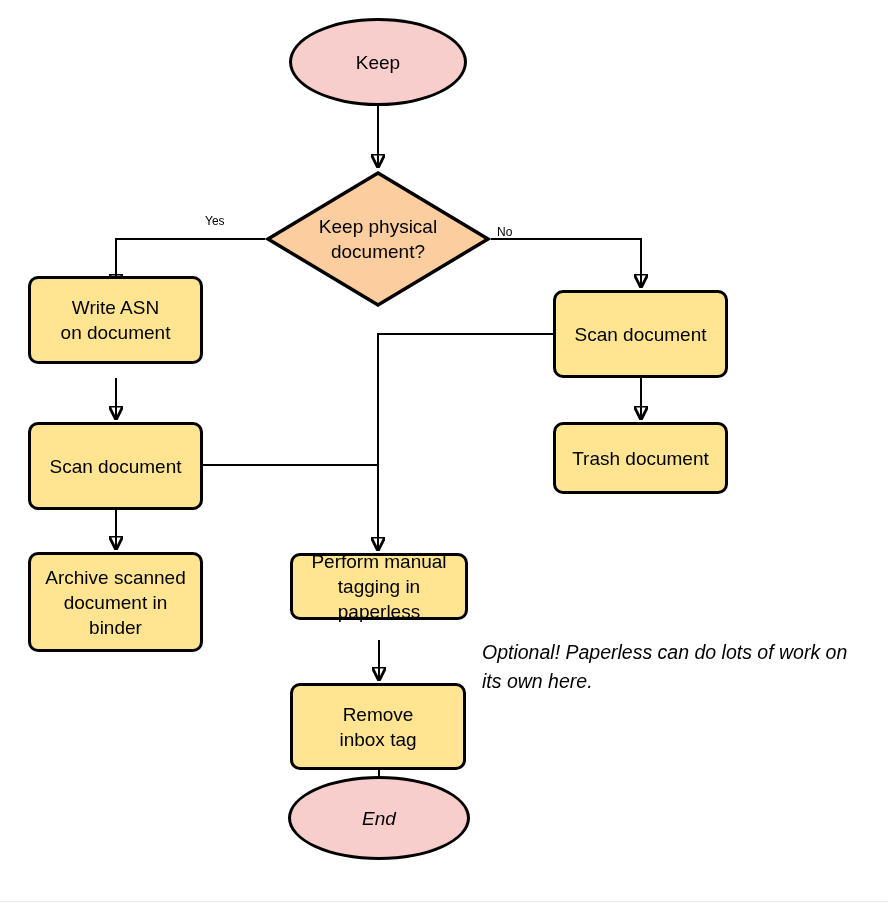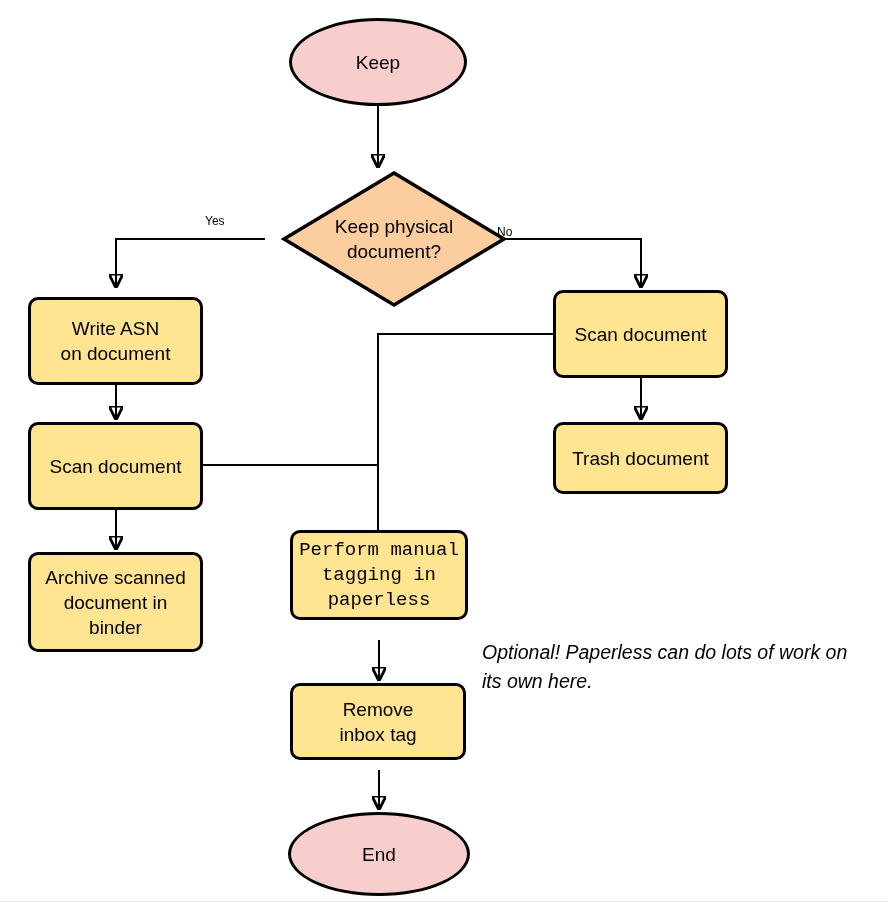--- a/index.html
+++ b/index.html
@@ -115,29 +115,29 @@
     <path d="M379 770 L379 808" marker-end="url(#arrow)"></path>
   </svg>
 
   <div class="edge-label" style="left:205px;top:211px;">Yes</div>
   <div class="edge-label" style="left:497px;top:222px;">No</div>
 
   <div class="node terminal" style="left:289px;top:18px;width:178px;height:88px;">
     <span class="node-label">Keep</span>
   </div>
 
-  <div class="node decision" style="left:280px;top:170px;width:228px;height:138px;">
+  <div class="node decision" style="left:264px;top:170px;width:228px;height:138px;">
     <svg width="228" height="138" viewBox="0 0 228 138">
       <polygon points="114,3 224,69 114,135 4,69"></polygon>
     </svg>
     <span class="node-label">Keep physical
 document?</span>
   </div>
 
-  <div class="node process" style="left:28px;top:297px;width:175px;height:88px;">
+  <div class="node process" style="left:28px;top:276px;width:175px;height:88px;">
     <span class="node-label">Write ASN
 on document</span>
   </div>
 
   <div class="node process" style="left:28px;top:422px;width:175px;height:88px;">
     <span class="node-label">Scan document</span>
   </div>
 
   <div class="node process" style="left:28px;top:552px;width:175px;height:100px;">
     <span class="node-label">Archive scanned
@@ -146,32 +146,32 @@
   </div>
 
   <div class="node process" style="left:553px;top:290px;width:175px;height:88px;">
     <span class="node-label">Scan document</span>
   </div>
 
   <div class="node process" style="left:553px;top:422px;width:175px;height:72px;">
     <span class="node-label">Trash document</span>
   </div>
 
-  <div class="node process" style="left:290px;top:530px;width:178px;height:90px;font-family:Liberation Mono, monospace;">
+  <div class="node process" style="left:290px;top:553px;width:178px;height:67px;">
     <span class="node-label">Perform manual
 tagging in
 paperless</span>
   </div>
 
-  <div class="node process" style="left:290px;top:683px;width:176px;height:77px;">
+  <div class="node process" style="left:290px;top:683px;width:176px;height:87px;">
     <span class="node-label">Remove
 inbox tag</span>
   </div>
 
-  <div class="node terminal" style="left:288px;top:812px;width:182px;height:84px;">
+  <div class="node terminal" style="left:288px;top:776px;width:182px;height:84px;font-style:italic;">
     <span class="node-label">End</span>
   </div>
 
   <div class="note">Optional! Paperless can do lots of work on
 its own here.</div>
 
   <div class="page-edge"></div>
 
 </div>
 

